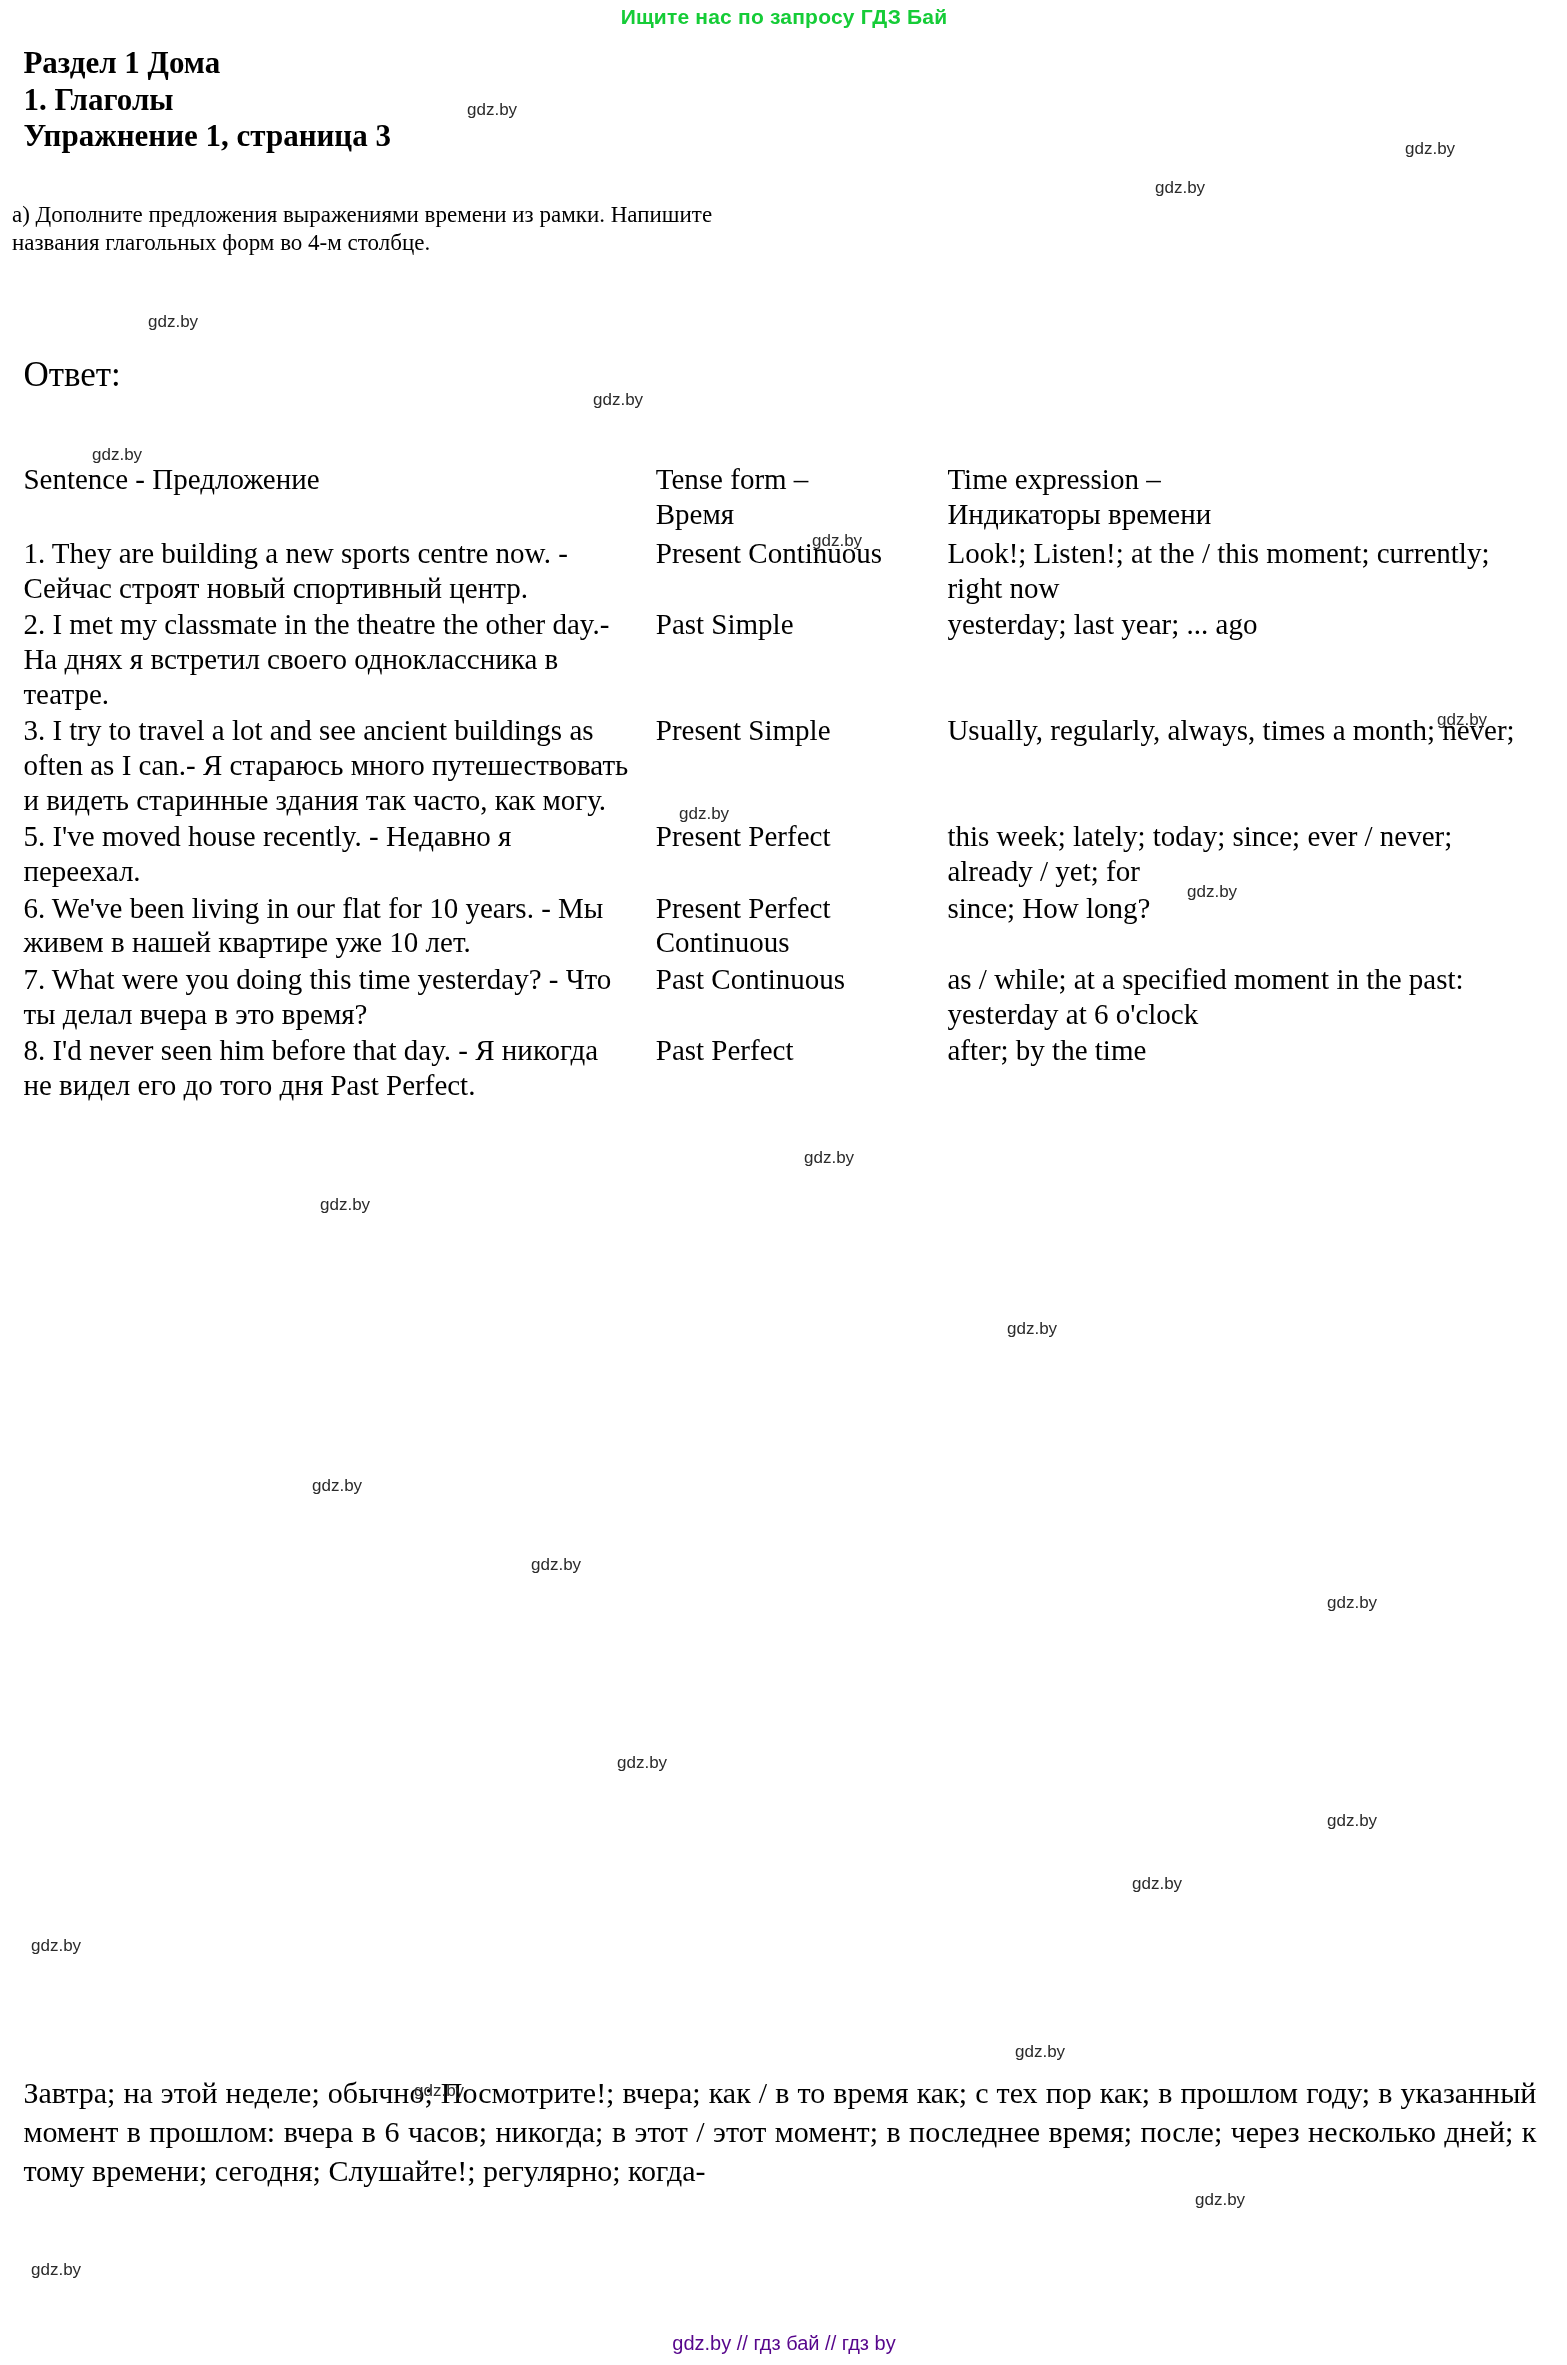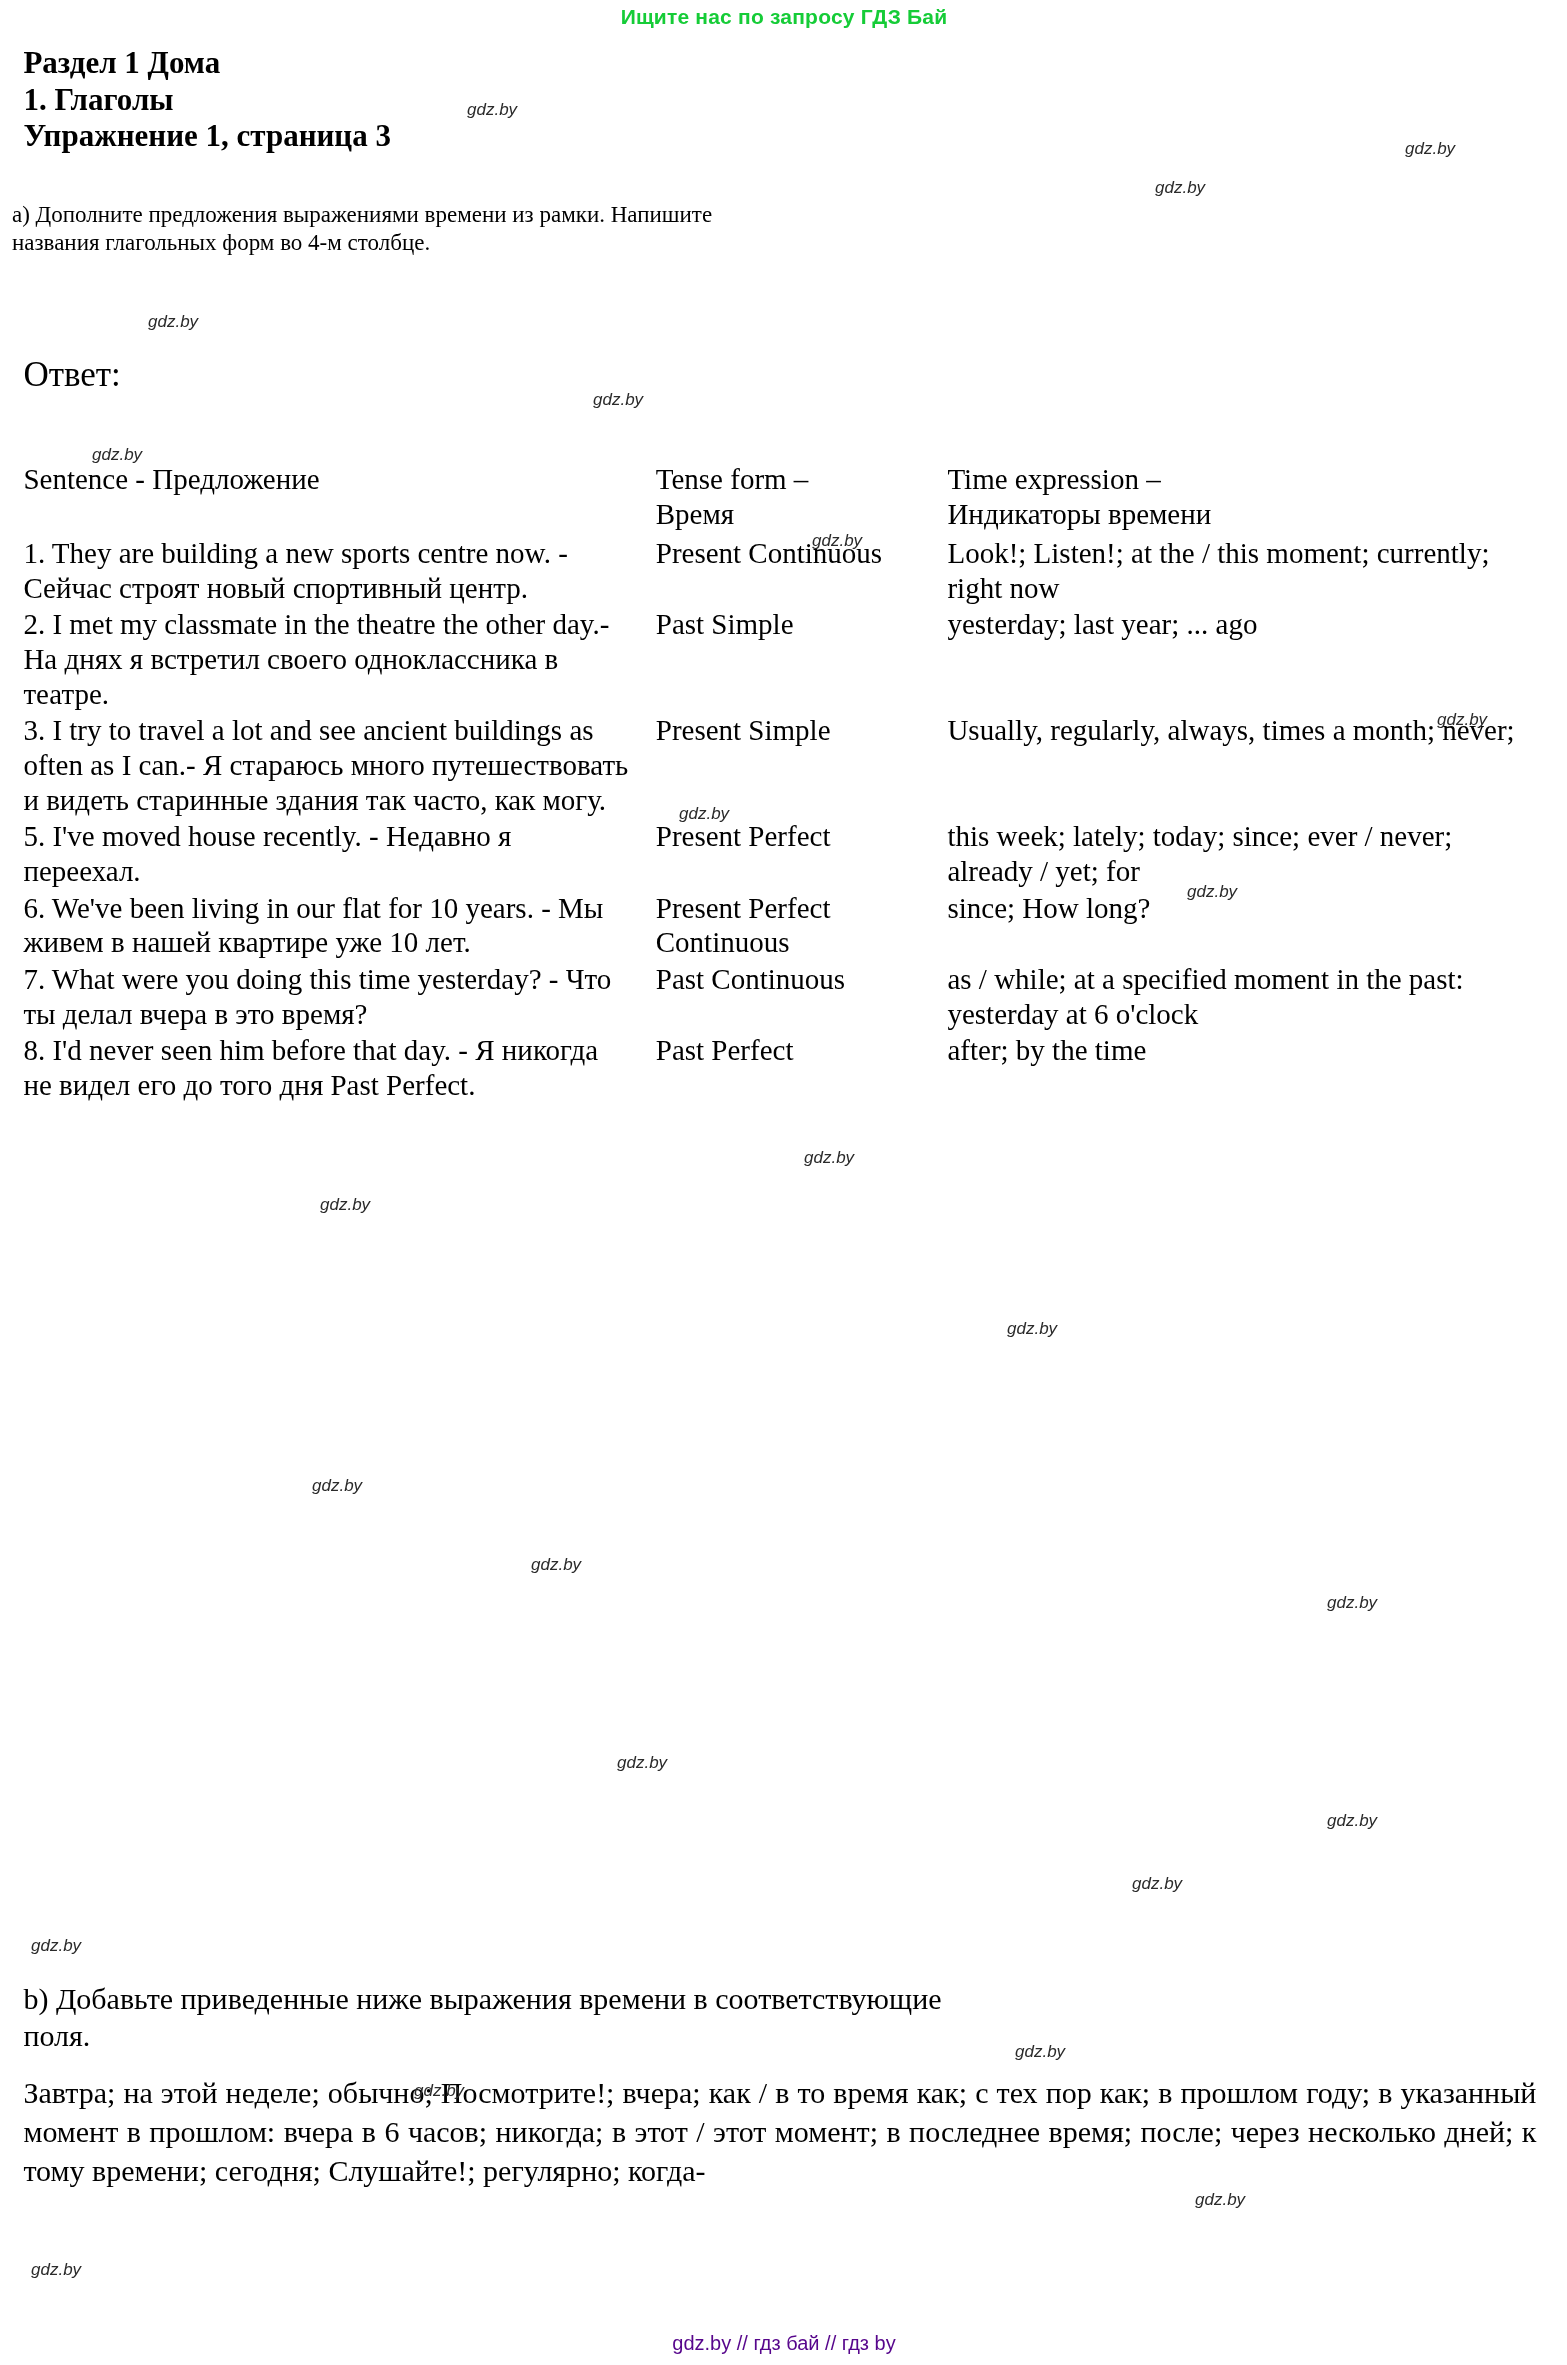--- a/index.html
+++ b/index.html
@@ -121,21 +121,20 @@
   }
 
   
   .wm {
     position: absolute;
     font-family: "Liberation Sans", sans-serif;
     font-size: 17px;
     color: #2b2b2b;
     white-space: nowrap;
     pointer-events: none;
-    font-style: italic;
   }
 </style>
 </head>
 <body>
 
 <div class="page">
 
   <div class="top-banner">Ищите нас по запросу ГДЗ Бай</div>
 
   <div class="headings">
@@ -196,24 +195,20 @@
         <td class="c3">as / while; at a specified moment in the past: yesterday at 6 o'clock</td>
       </tr>
       <tr class="row">
         <td class="c1">8. I'd never seen him before that day. - Я никогда не видел его до того дня Past Perfect.</td>
         <td class="c2">Past Perfect</td>
         <td class="c3">after; by the time</td>
       </tr>
     </tbody>
   </table>
 
-  <div class="task-b">
-    <div>b) Добавьте приведенные ниже выражения времени в соответствующие</div>
-    <div class="ln-left">поля.</div>
-  </div>
   <div class="list-b">Завтра; на этой неделе; обычно; Посмотрите!; вчера; как / в то время как; с тех пор как; в прошлом году; в указанный момент в прошлом: вчера в 6 часов; никогда; в этот / этот момент; в последнее время; после; через несколько дней; к тому времени; сегодня; Слушайте!; регулярно; когда-</div>
 
   <div class="footer">gdz.by  //  гдз бай  //  гдз by</div>
 
   <div id="wm-layer">
       <div class="wm" style="left: 467px; top: 100px;">gdz.by</div>
       <div class="wm" style="left: 1405px; top: 139px;">gdz.by</div>
       <div class="wm" style="left: 1155px; top: 178px;">gdz.by</div>
       <div class="wm" style="left: 148px; top: 312px;">gdz.by</div>
       <div class="wm" style="left: 593px; top: 390px;">gdz.by</div>

